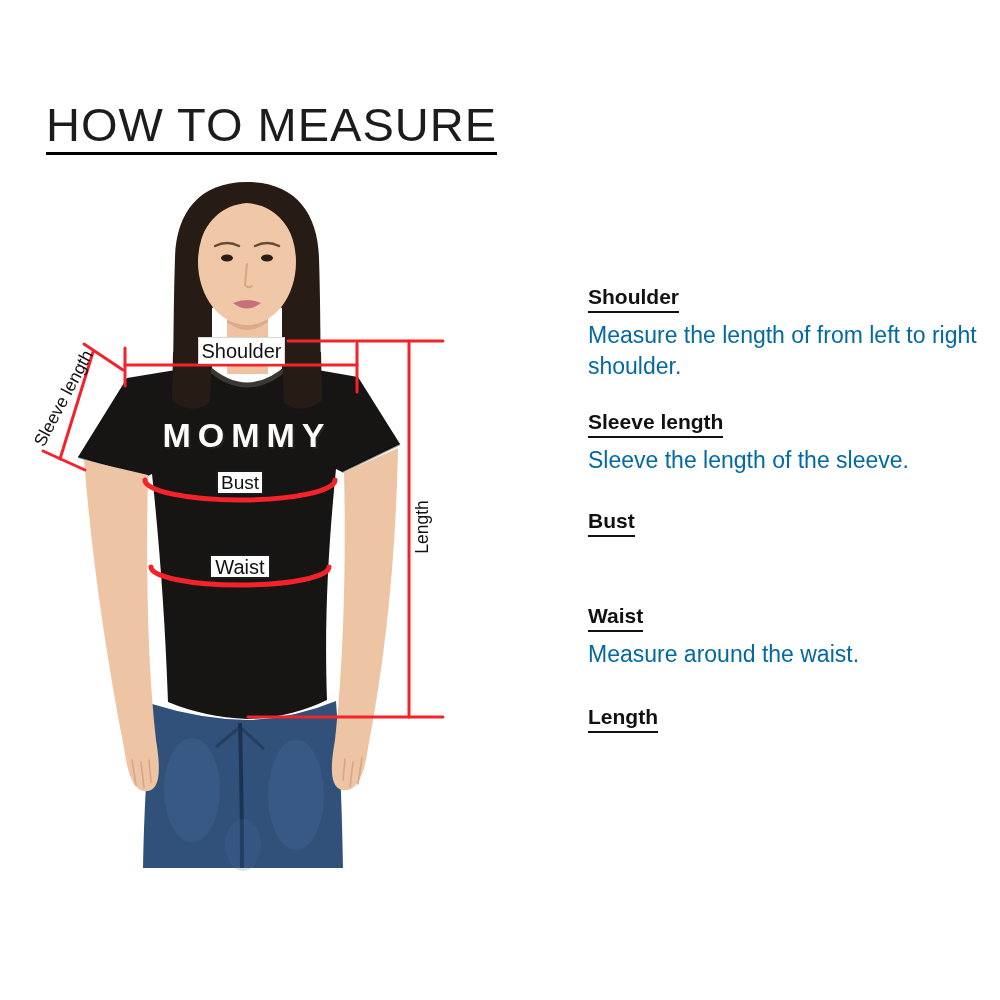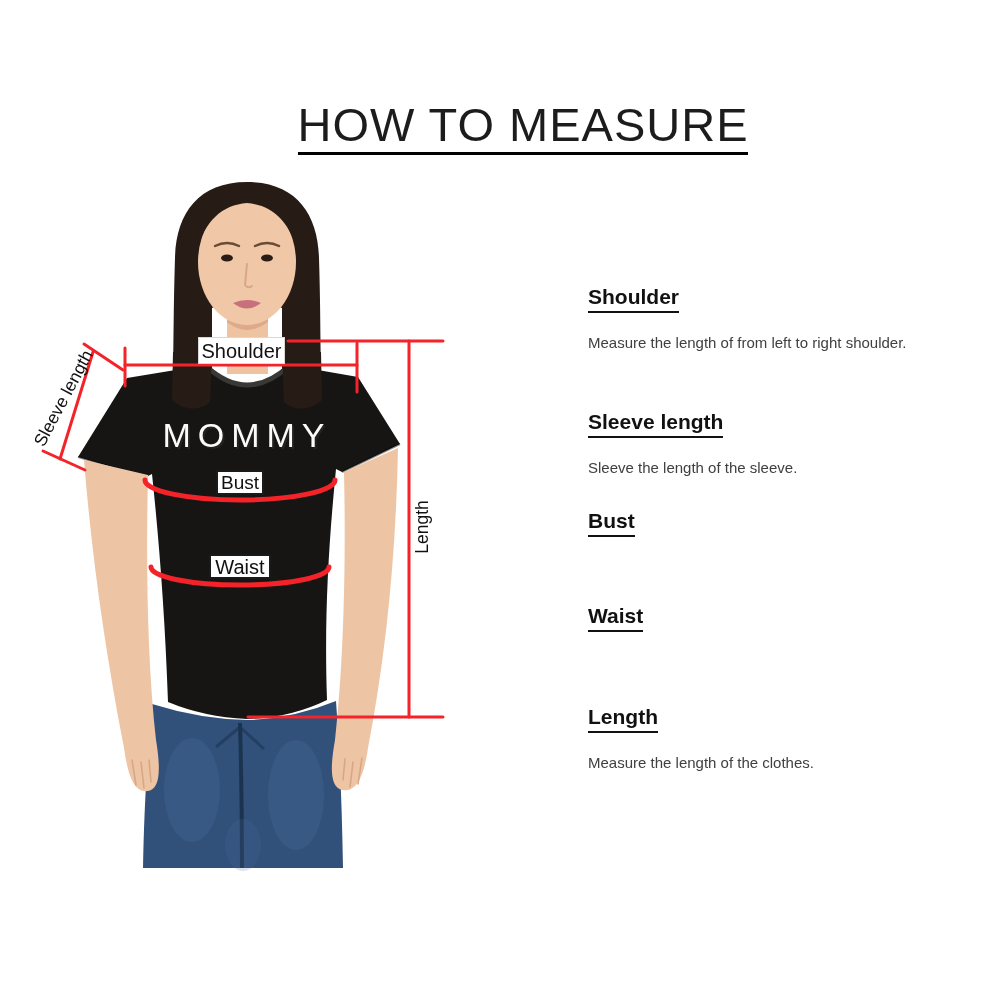--- a/index.html
+++ b/index.html
@@ -1,21 +1,21 @@
 <!DOCTYPE html>
 <html><head>
 <meta charset="utf-8">
 <style>
   html,body{margin:0;padding:0;background:#ffffff;}
   .page{
     position:relative;width:1000px;height:1000px;background:#ffffff;
     font-family:"Liberation Sans", sans-serif;color:#1a1a1a;overflow:hidden;
   }
   
-  .title-wrap{position:absolute;top:100px;left:46px;right:0;text-align:center;}
+  .title-wrap{position:absolute;top:100px;left:46px;right:0;}
   .title{
     display:inline-block;font-size:47px;font-weight:400;letter-spacing:1px;color:#1c1c1c;
     border-bottom:3px solid #000;padding-bottom:3px;line-height:1.05;
   }
   
   .figure-svg{position:absolute;left:0;top:0;width:1000px;height:1000px;}
   
   .mlabel{
     position:absolute;background:#ffffff;color:#111;display:flex;
     align-items:center;justify-content:center;box-sizing:border-box;line-height:1;
@@ -25,30 +25,30 @@
   .lbl-waist{left:209px;top:554px;width:62px;height:25px;font-size:20px;border:2px solid #1a1a1a;}
   .lbl-rot{
     position:absolute;background:transparent;color:#111;text-align:center;line-height:1;
     font-size:17.5px;white-space:nowrap;
   }
   .lbl-sleeve{left:5px;top:389px;width:120px;height:20px;transform:rotate(-62deg);}
   .lbl-length{left:384px;top:517px;width:80px;height:20px;transform:rotate(-90deg);}
   
   .shirt-print{
     position:absolute;left:158px;top:418px;width:178px;text-align:center;
-    font-size:34px;font-weight:400;letter-spacing:7px;color:#fbfbfb;
+    font-size:34px;font-weight:700;letter-spacing:7px;color:#fbfbfb;
     text-shadow:2px 2px 0 rgba(50,44,38,0.55);line-height:1;
   }
   
   .instr{position:absolute;left:588px;width:400px;}
   .instr .term{
     display:inline-block;font-size:21px;font-weight:700;color:#111;
     border-bottom:2px solid #111;padding-bottom:2px;line-height:1.15;
   }
-  .instr .desc{margin-top:20px;font-size:15px;color:#404040;line-height:1.35;}
+  .instr .desc{margin-top:7px;font-size:23px;color:#0369a1;line-height:1.35;}
   .i0{top:285px;} .i1{top:410px;} .i2{top:509px;} .i3{top:604px;} .i4{top:705px;}
 </style>
 </head>
 <body>
 
 <div class="page">
 
   <div class="title-wrap">
     <span class="title">HOW TO MEASURE</span>
   </div>
@@ -132,19 +132,19 @@
   </div>
   <div class="instr i1">
     <span class="term">Sleeve length</span>
     <div class="desc">Sleeve the length of the sleeve.</div>
   </div>
   <div class="instr i2">
     <span class="term">Bust</span>
   </div>
   <div class="instr i3">
     <span class="term">Waist</span>
+    <div class="desc">Measure around the waist.</div>
   </div>
   <div class="instr i4">
     <span class="term">Length</span>
-    <div class="desc">Measure the length of the clothes.</div>
   </div>
 
 </div>
 
 </body></html>

